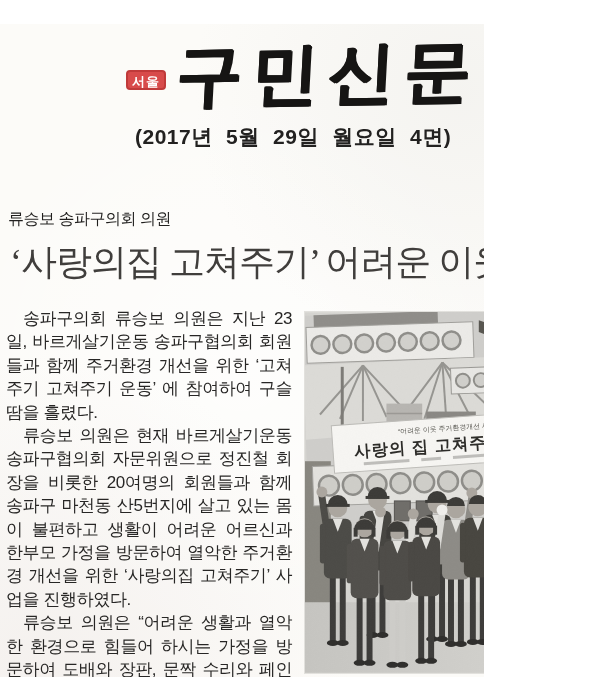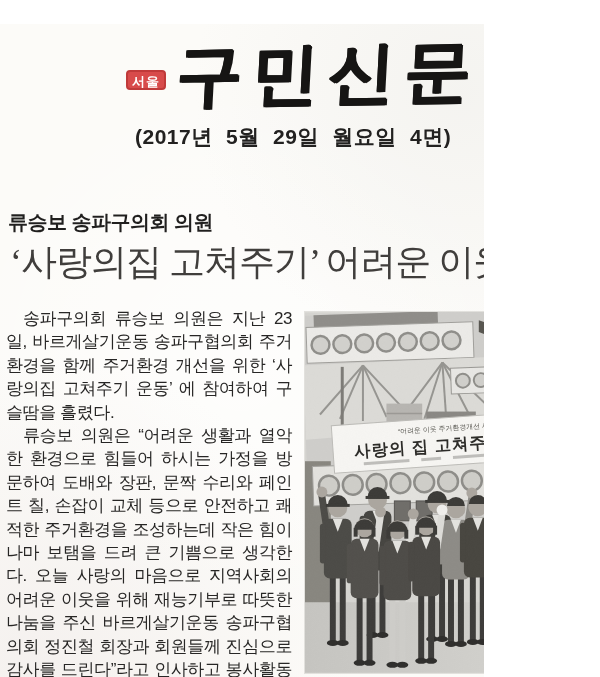--- a/index.html
+++ b/index.html
@@ -30,21 +30,21 @@
     white-space:nowrap;
   }
   .dateline{
     position:absolute;left:135px;top:99px;
     font-size:21px;font-weight:bold;letter-spacing:.5px;word-spacing:7px;
     color:#222120;white-space:nowrap;
   }
   
   .kicker{
     position:absolute;left:8px;top:185px;
-    font-size:20px;font-weight:bold;letter-spacing:-.5px;color:#201f1e;
+    font-size:16px;font-weight:normal;letter-spacing:-.5px;color:#201f1e;
   }
   .headline{
     position:absolute;left:10px;top:214px;margin:0;width:585px;
     font-family:"Liberation Serif", serif;
     font-size:36px;font-weight:500;letter-spacing:-1px;color:#403e3c;
     white-space:nowrap;
   }
   
   .body-col{
     position:absolute;left:6px;top:283px;width:286px;
@@ -68,21 +68,22 @@
 
   <div class="calligraphy">구민신문</div>
 
   <div class="dateline">(2017년 5월 29일 월요일 4면)</div>
 
   <div class="kicker">류승보 송파구의회 의원</div>
 
   <h1 class="headline">‘사랑의집 고쳐주기’ 어려운 이웃과 소통</h1>
 
   <div class="body-col">
-    <p>송파구의회 류승보 의원은 지난 23일, 바르게살기운동 송파구협의회 주거환경을 함께 주거환경 개선을 위한 ‘사랑의집 고쳐주기 운동’ 에 참여하여 구슬땀을 흘렸다.</p>
+    <p>송파구의회 류승보 의원은 지난 23일, 바르게살기운동 송파구협의회 회원들과 함께 주거환경 개선을 위한 ‘고쳐주기 고쳐주기 운동’ 에 참여하여 구슬땀을 흘렸다.</p>
+    <p>류승보 의원은 현재 바르게살기운동 송파구협의회 자문위원으로 정진철 회장을 비롯한 20여명의 회원들과 함께 송파구 마천동 산5번지에 살고 있는 몸이 불편하고 생활이 어려운 어르신과 한부모 가정을 방문하여 열악한 주거환경 개선을 위한 ‘사랑의집 고쳐주기’ 사업을 진행하였다.</p>
     <p>류승보 의원은 “어려운 생활과 열악한 환경으로 힘들어 하시는 가정을 방문하여 도배와 장판, 문짝 수리와 페인트 칠, 손잡이 교체 등으로 안전하고 쾌적한 주거환경을 조성하는데 작은 힘이나마 보탬을 드려 큰 기쁨으로 생각한다. 오늘 사랑의 마음으로 지역사회의 어려운 이웃을 위해 재능기부로 따뜻한 나눔을 주신 바르게살기운동 송파구협의회 정진철 회장과 회원들께 진심으로 감사를 드린다”라고 인사하고 봉사활동을 마무리 하였다.</p>
   </div>
 
   <div class="photo">
     <svg width="289" height="361" viewBox="0 0 291 363" xmlns="http://www.w3.org/2000/svg">
       <defs>
         <linearGradient id="pav" x1="0" y1="0" x2="1" y2="0">
           <stop offset="0" stop-color="#c6c5c1"></stop>
             <stop offset="1" stop-color="#d8d7d3"></stop>
         </linearGradient>

